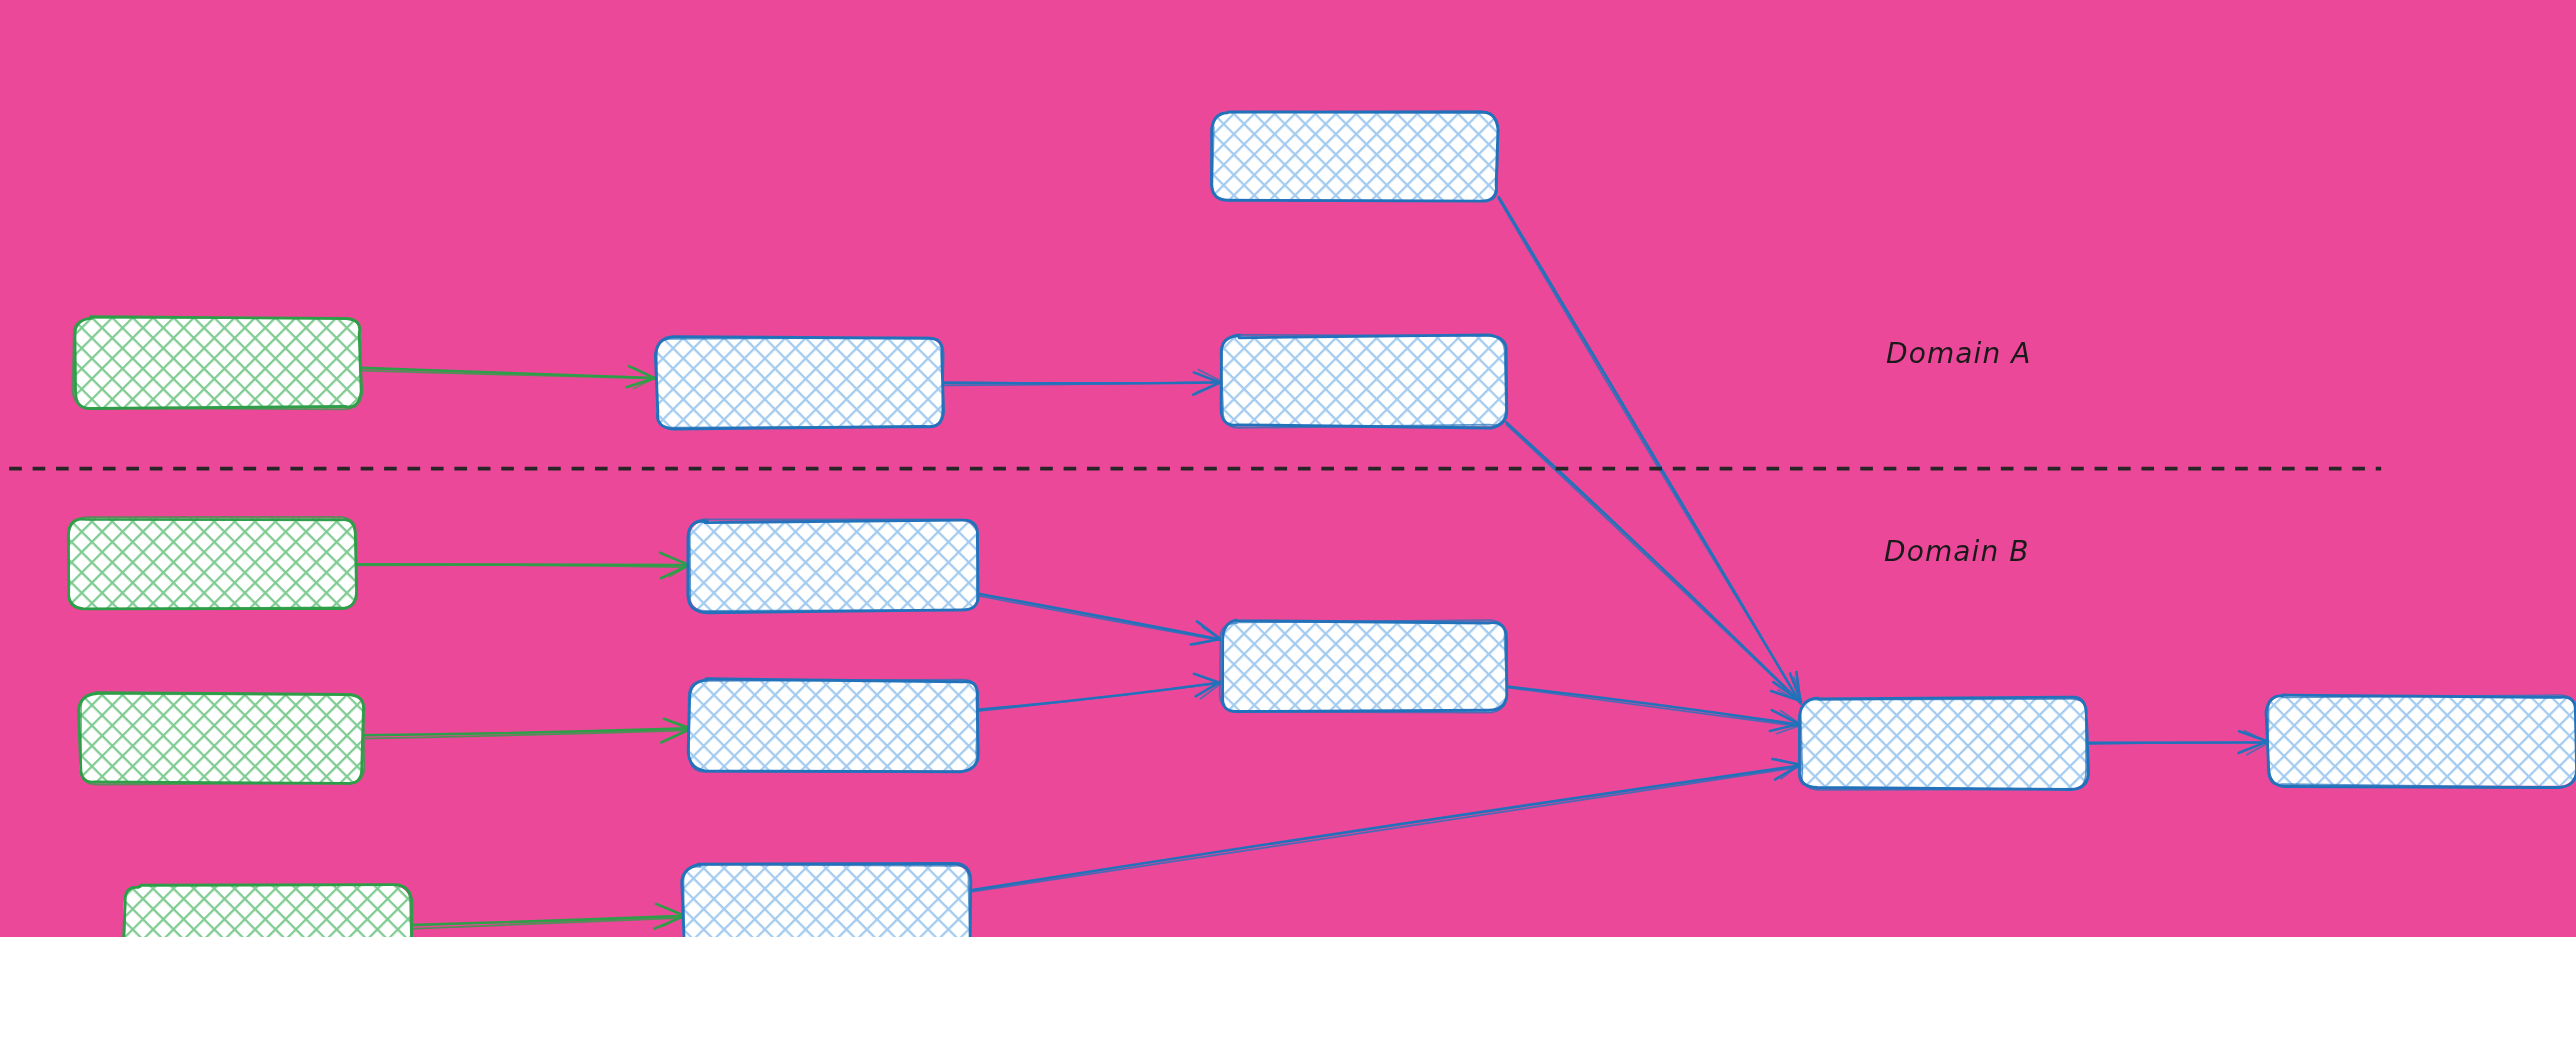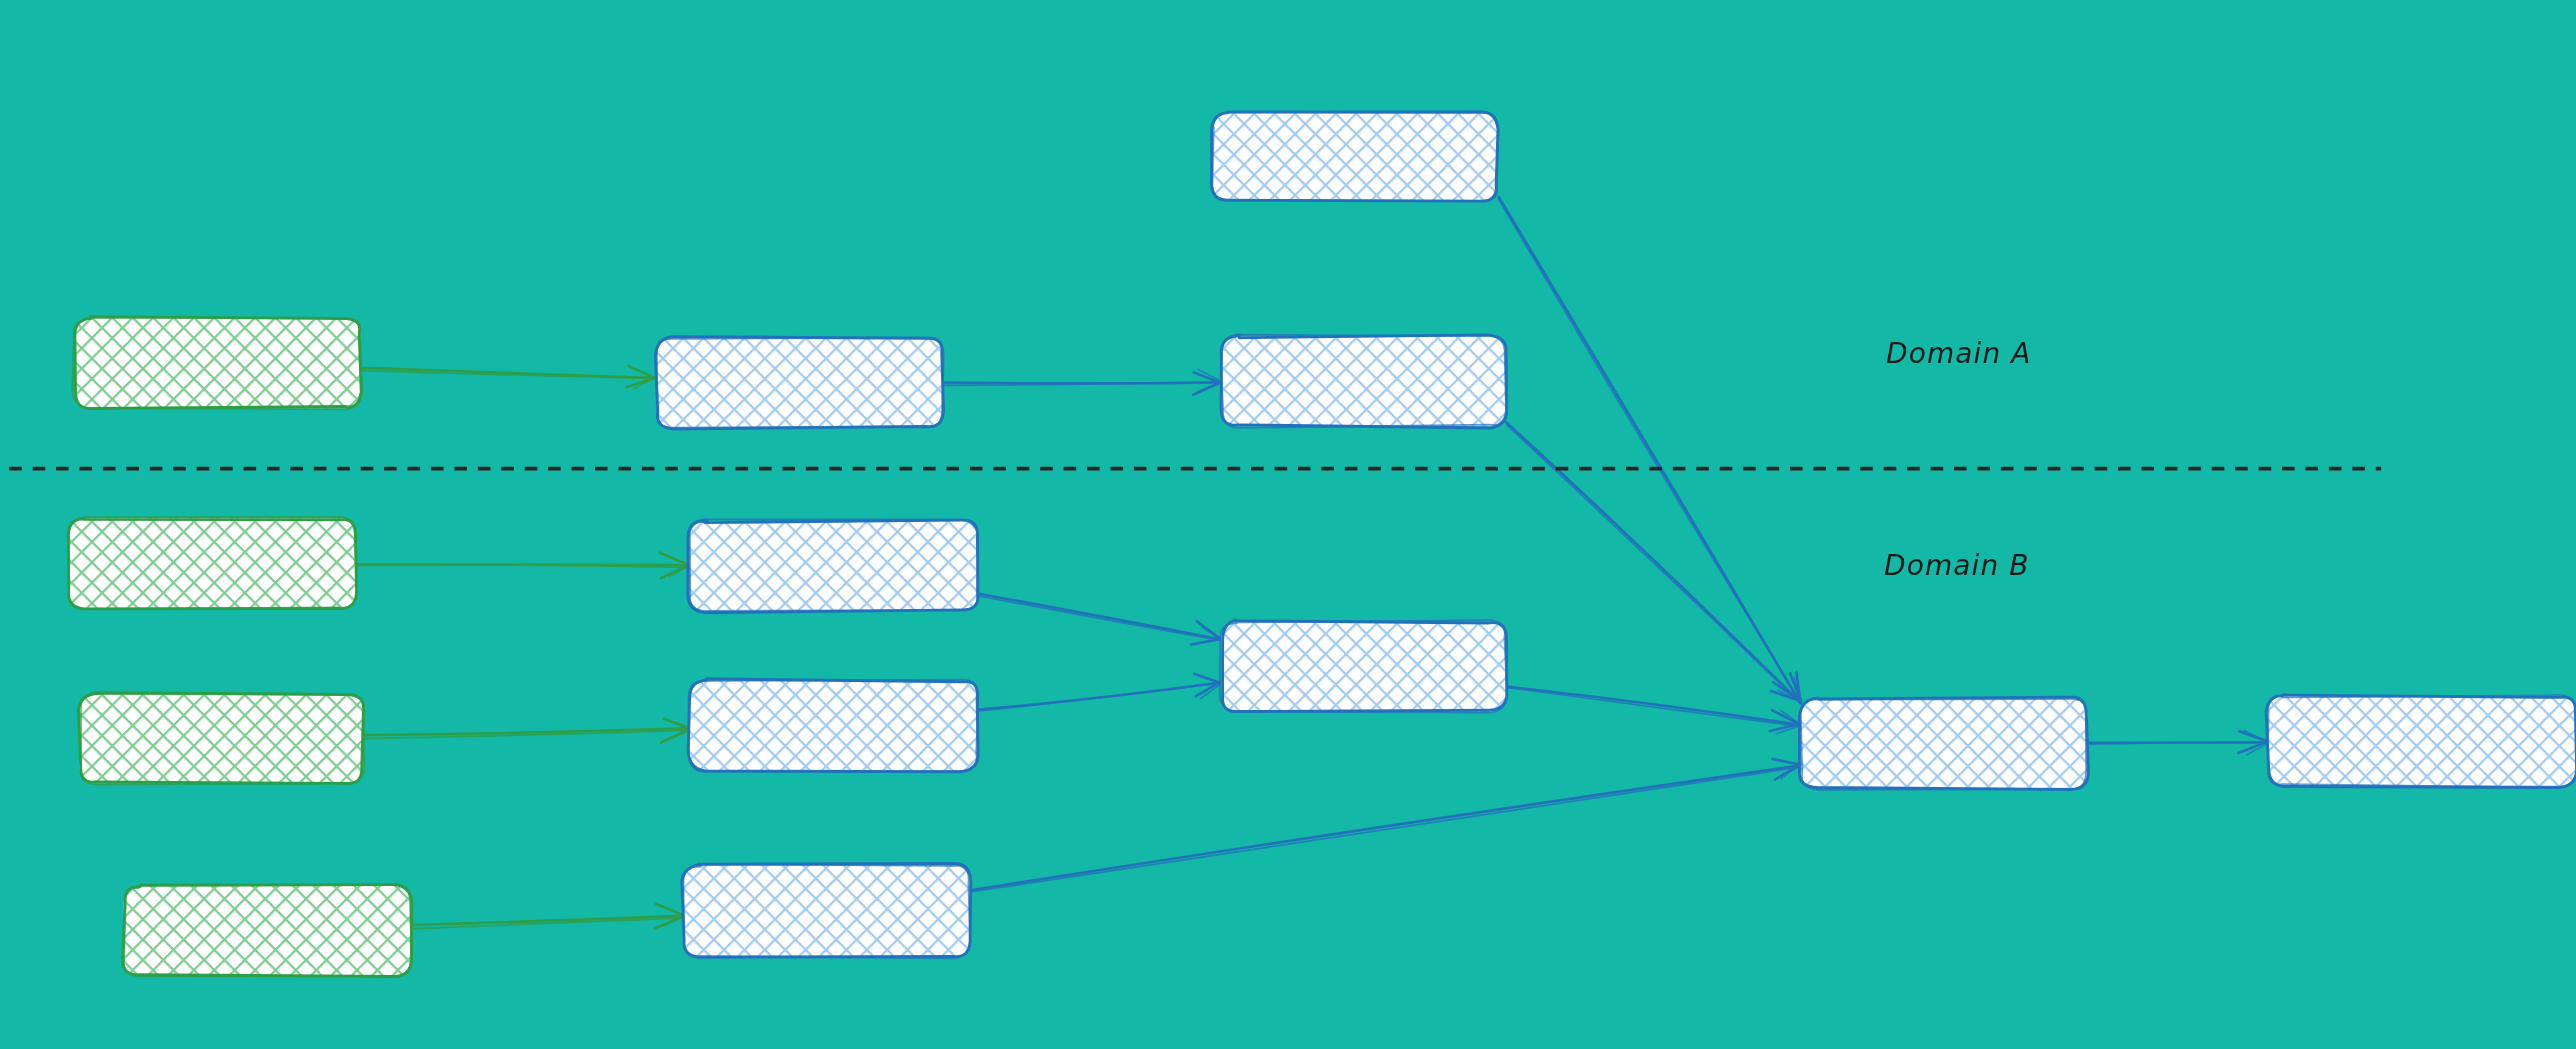--- a/index.html
+++ b/index.html
@@ -7,22 +7,22 @@
     margin: 0;
     padding: 0;
     background: #ffffff;
   }
   body {
     font-family: "Liberation Sans", sans-serif;
   }
   #canvas-wrap {
     position: relative;
     width: 2576px;
-    height: 1049px;
-    background: #14b8a6;
+    height: 937px;
+    background: #ec4899;
     overflow: hidden;
   }
   #diagram-svg {
     position: absolute;
     left: 0;
     top: 0;
     width: 2576px;
     height: 1049px;
     display: block;
   }
@@ -31,21 +31,21 @@
     font-family: "DejaVu Sans", "Liberation Sans", sans-serif;
     font-size: 28px;
     font-style: italic;
     font-weight: 500;
     color: #1a1a1a;
     letter-spacing: 1.1px;
     white-space: nowrap;
     user-select: none;
   }
   #domain-a-label { left: 1886px; top: 337px; }
-  #domain-b-label { left: 1884px; top: 549px; }
+  #domain-b-label { left: 1884px; top: 535px; }
 </style>
 </head>
 <body>
 
 <div id="canvas-wrap">
 
   <svg id="diagram-svg" viewBox="0 0 2858 1164" xmlns="http://www.w3.org/2000/svg">
     <defs>
       <pattern id="hatch-green" width="16" height="16" patternUnits="userSpaceOnUse" patternTransform="rotate(45)">
         <rect width="16" height="16" fill="#ffffff"></rect>

